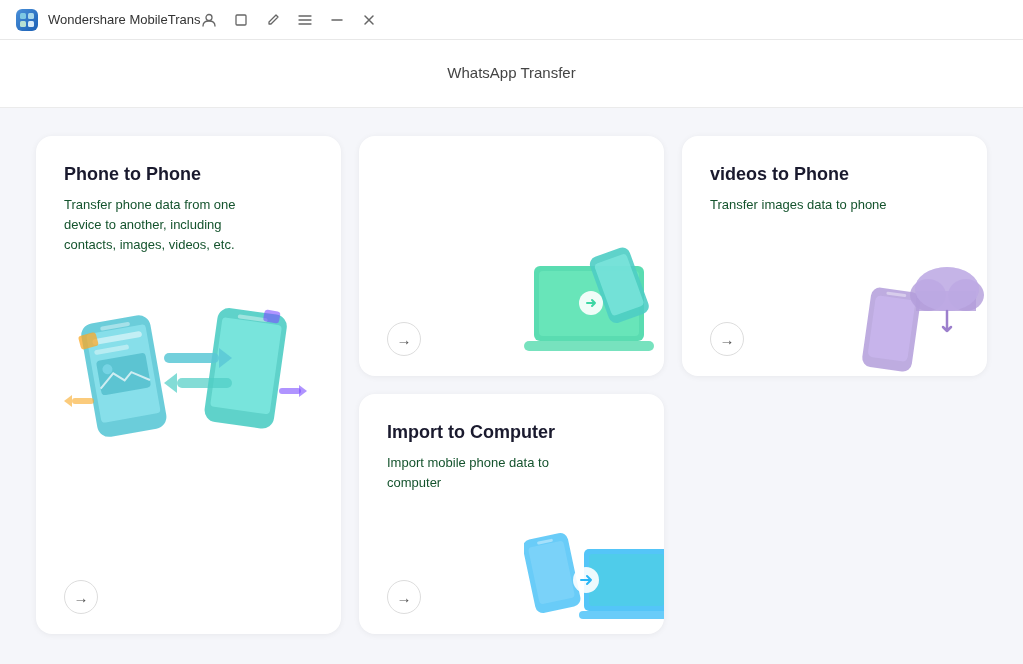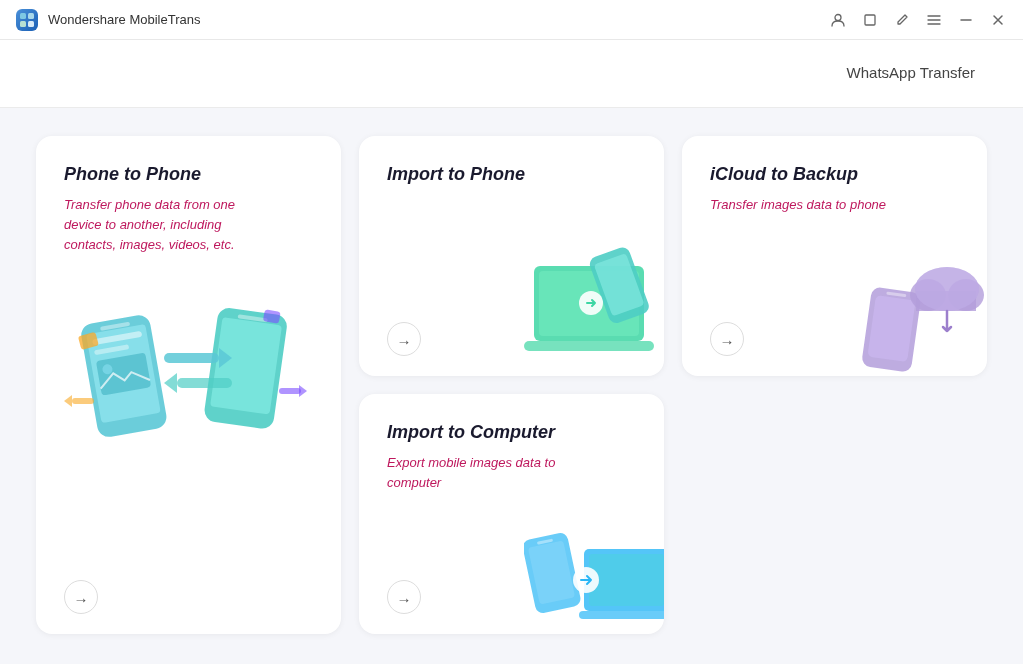--- a/index.html
+++ b/index.html
@@ -9,21 +9,21 @@
       font-family: -apple-system, BlinkMacSystemFont, 'Segoe UI', sans-serif;
       background: #f5f6fa;
       overflow: hidden;
       user-select: none;
     }
 
     
     .titlebar {
       display: flex;
       align-items: center;
-      justify-content: space-between;
+      justify-content: flex-start;
       padding: 0 16px;
       height: 40px;
       background: #ffffff;
       border-bottom: 1px solid #e8e8e8;
     }
     .titlebar-left {
       display: flex;
       align-items: center;
       gap: 10px;
     }
@@ -59,21 +59,21 @@
       cursor: pointer;
       font-size: 14px;
       border-radius: 3px;
     }
 
     
     .nav-bar {
       background: #ffffff;
       padding: 14px 12px 16px;
       display: flex;
-      justify-content: flex-end;
+      justify-content: center;
       gap: 20px;
       border-bottom: 1px solid #ebebeb;
     }
     .nav-tab {
       padding: 10px 36px;
       border-radius: 25px;
       font-size: 15px;
       font-weight: 500;
       cursor: pointer;
       border: none;
@@ -87,21 +87,20 @@
     }
 
     
     .main-content {
       padding: 28px 36px;
       display: grid;
       grid-template-columns: 1fr 1fr 1fr;
       grid-template-rows: 1fr 1fr;
       gap: 18px;
       height: calc(664px - 40px - 70px);
-      font-style: italic;
     }
 
     
     .card {
       background: #ffffff;
       border-radius: 16px;
       padding: 28px 28px 20px;
       position: relative;
       overflow: hidden;
       box-shadow: 0 1px 6px rgba(0,0,0,0.06);
@@ -115,21 +114,21 @@
     }
 
     .card-title {
       font-size: 18px;
       font-weight: 700;
       color: #1a1a2e;
       margin-bottom: 10px;
     }
     .card-desc {
       font-size: 13px;
-      color: #be185d;
+      color: #14532d;
       line-height: 1.55;
       max-width: 200px;
     }
 
     .arrow-btn {
       position: absolute;
       bottom: 20px;
       left: 28px;
       width: 34px;
       height: 34px;
@@ -287,21 +286,20 @@
           <rect x="0" y="3" width="22" height="6" rx="3" fill="#f9a825" opacity="0.6"></rect>
           <polygon points="0,0 -8,6 0,12" fill="#f9a825" opacity="0.6"></polygon>
         </g>
       </svg>
     </div>
 
     <div class="arrow-btn">→</div>
   </div>
 
   <div class="card">
-    <div class="card-title">Import to Phone</div>
 
     <div class="illustration import-illus">
       <svg width="150" height="140" viewBox="0 0 150 140" fill="none">
 
         <rect x="10" y="30" width="110" height="75" rx="6" fill="#3dd6a3" opacity="0.85"></rect>
         <rect x="15" y="35" width="100" height="65" rx="4" fill="#6ee8bc" opacity="0.7"></rect>
         <rect x="0" y="105" width="130" height="10" rx="5" fill="#3dd6a3" opacity="0.7"></rect>
 
         <g transform="rotate(-20, 95, 60)">
           <rect x="78" y="15" width="42" height="70" rx="8" fill="#4ecdc4" opacity="0.9"></rect>
@@ -312,21 +310,21 @@
           <circle cx="12" cy="12" r="12" fill="white" opacity="0.9"></circle>
           <path d="M8 12 L16 12 M13 9 L16 12 L13 15" stroke="#3dd6a3" stroke-width="2" stroke-linecap="round" stroke-linejoin="round"></path>
         </g>
       </svg>
     </div>
 
     <div class="arrow-btn">→</div>
   </div>
 
   <div class="card">
-    <div class="card-title">iCloud to Backup</div>
+    <div class="card-title">videos to Phone</div>
     <div class="card-desc">Transfer images data to phone</div>
 
     <div class="illustration icloud-illus">
       <svg width="150" height="140" viewBox="0 0 150 140" fill="none">
 
         <g transform="rotate(8, 55, 90)">
           <rect x="20" y="55" width="50" height="80" rx="9" fill="#b39ddb" opacity="0.85"></rect>
           <rect x="25" y="63" width="40" height="62" rx="5" fill="#cbb8f0" opacity="0.7"></rect>
           <rect x="35" y="58" width="20" height="3" rx="1.5" fill="white" opacity="0.4"></rect>
         </g>
@@ -344,21 +342,21 @@
           <path d="M10 0 L10 20 M6 16 L10 20 L14 16" stroke="#9c7fcc" stroke-width="2.5" stroke-linecap="round" stroke-linejoin="round"></path>
         </g>
       </svg>
     </div>
 
     <div class="arrow-btn">→</div>
   </div>
 
   <div class="card">
     <div class="card-title">Import to Computer</div>
-    <div class="card-desc">Export mobile images data to computer</div>
+    <div class="card-desc">Import mobile phone data to computer</div>
 
     <div class="illustration export-illus">
       <svg width="150" height="145" viewBox="0 0 150 145" fill="none">
 
         <g transform="rotate(-12, 35, 80)">
           <rect x="5" y="40" width="46" height="75" rx="8" fill="#4fc3f7" opacity="0.85"></rect>
           <rect x="10" y="48" width="36" height="58" rx="4" fill="#81d4fa" opacity="0.7"></rect>
           <rect x="20" y="44" width="16" height="3" rx="1.5" fill="white" opacity="0.4"></rect>
         </g>
 

